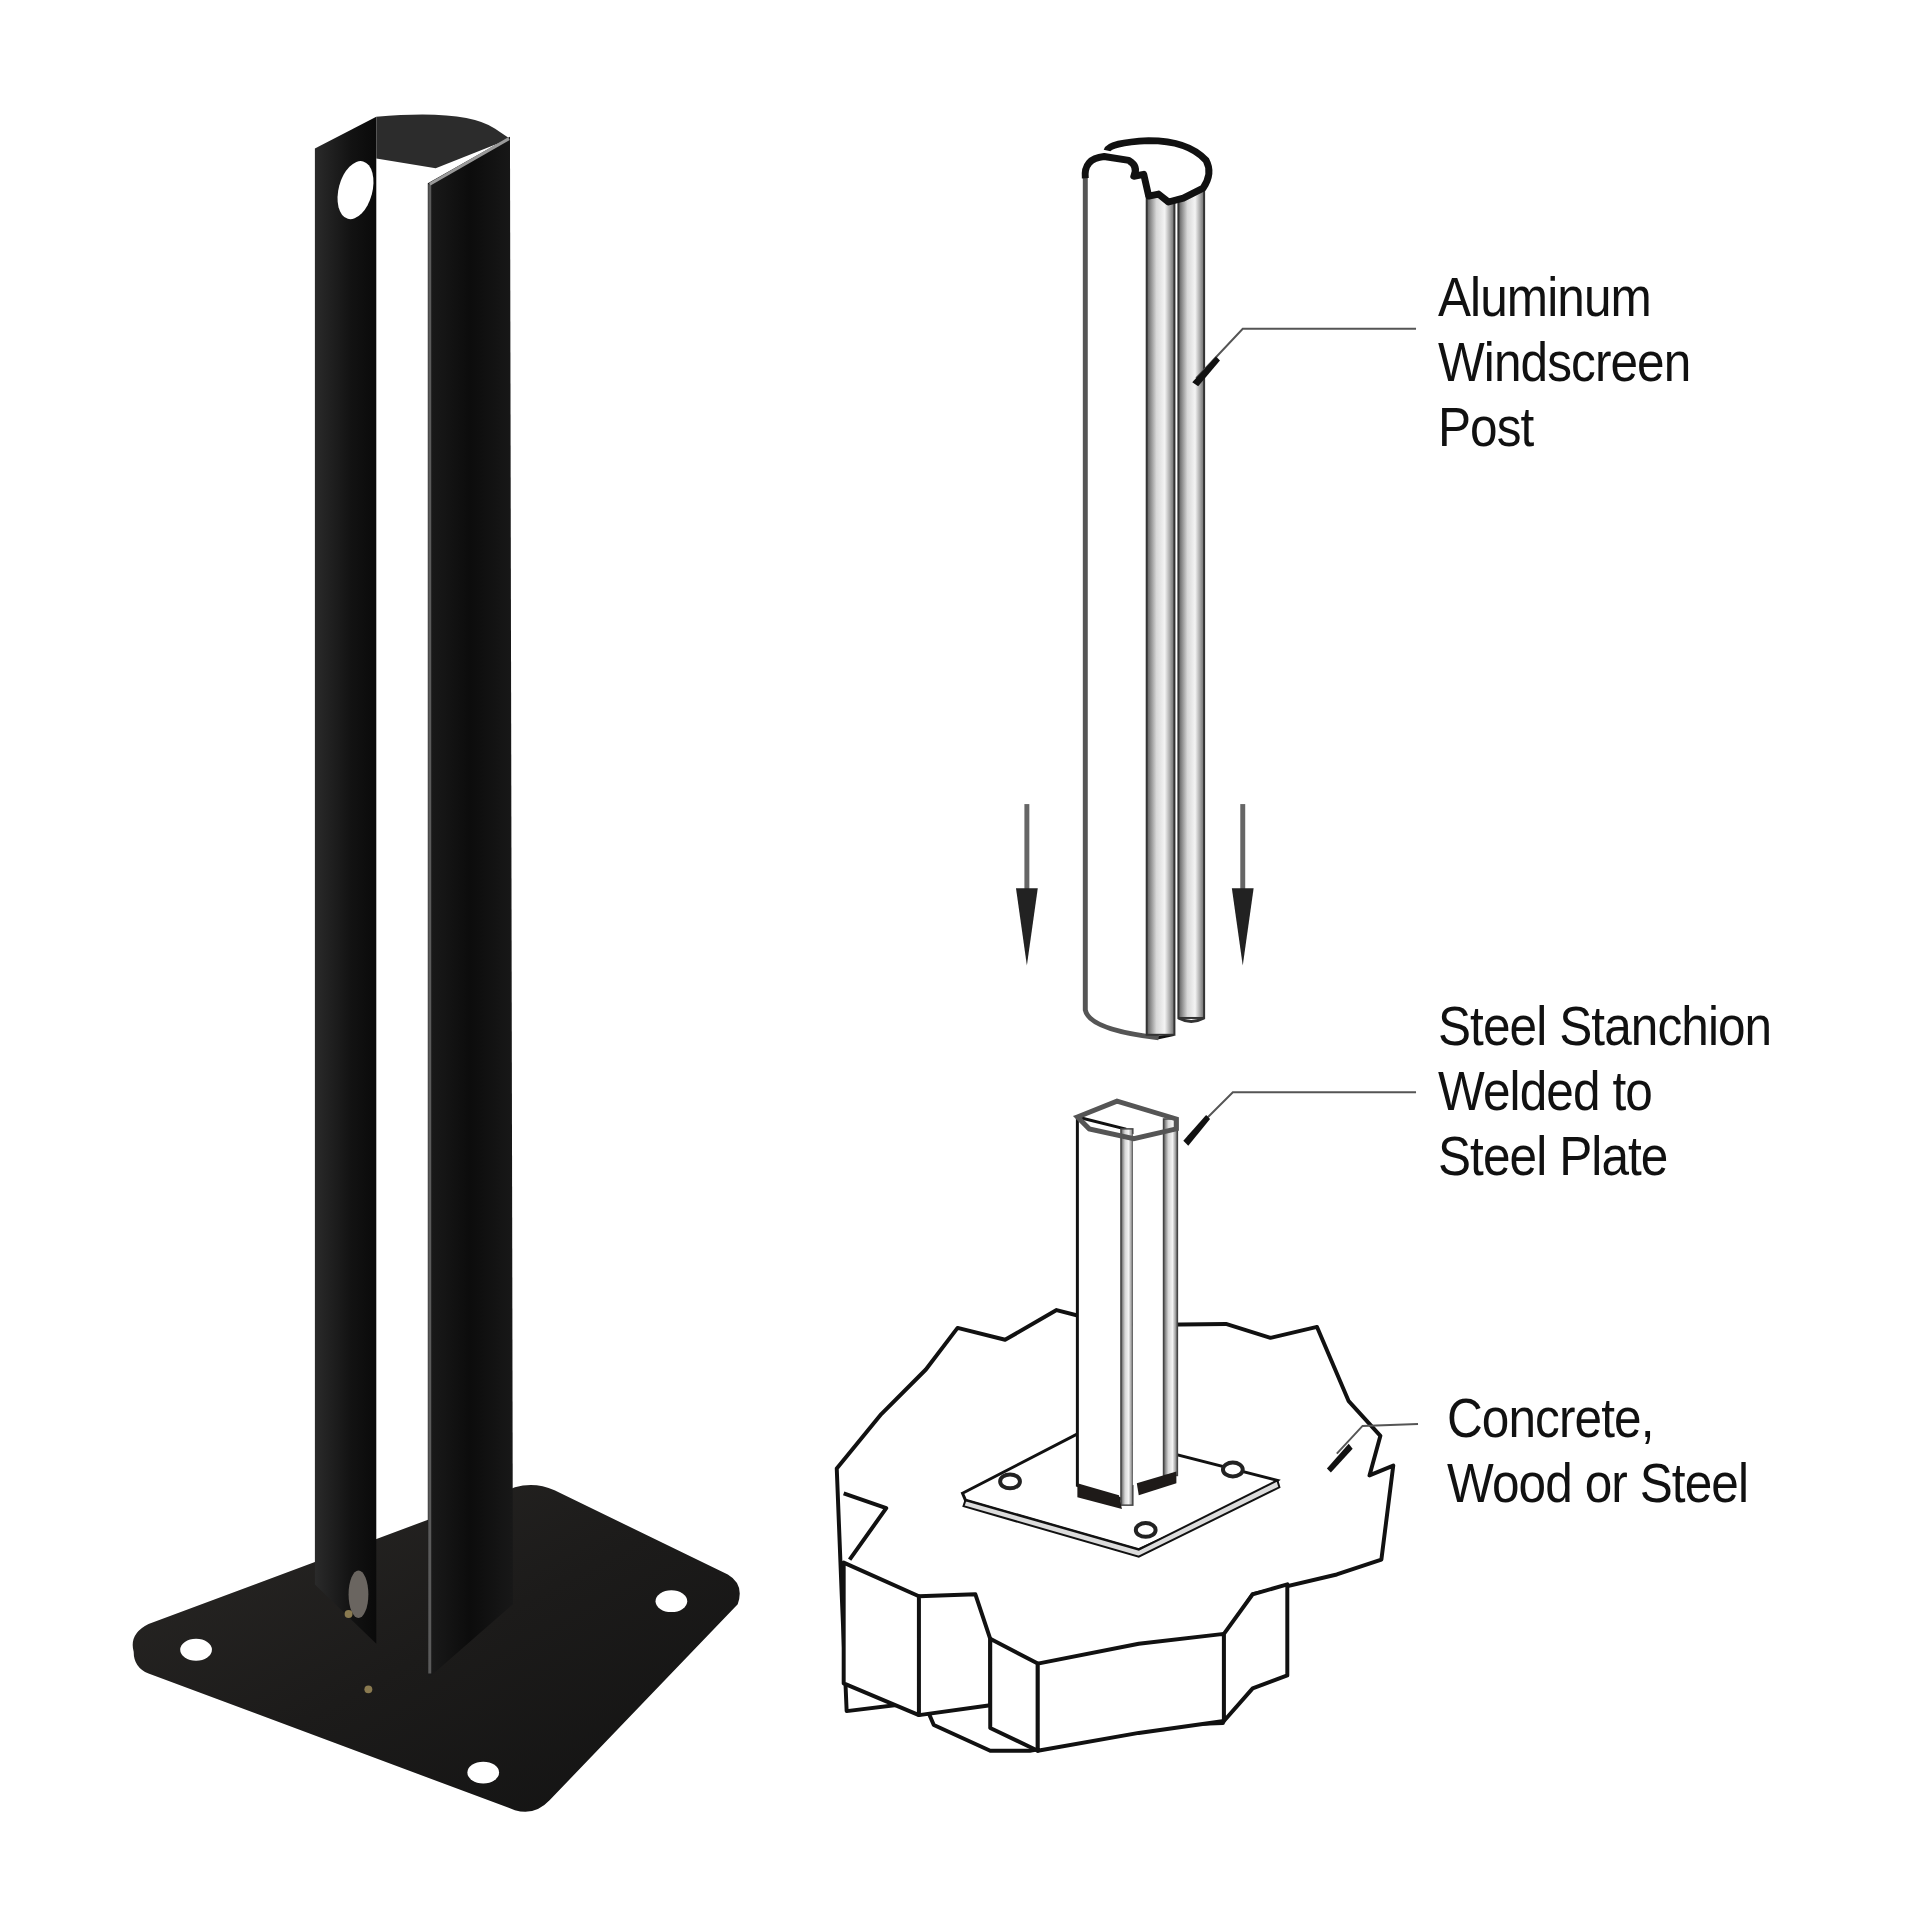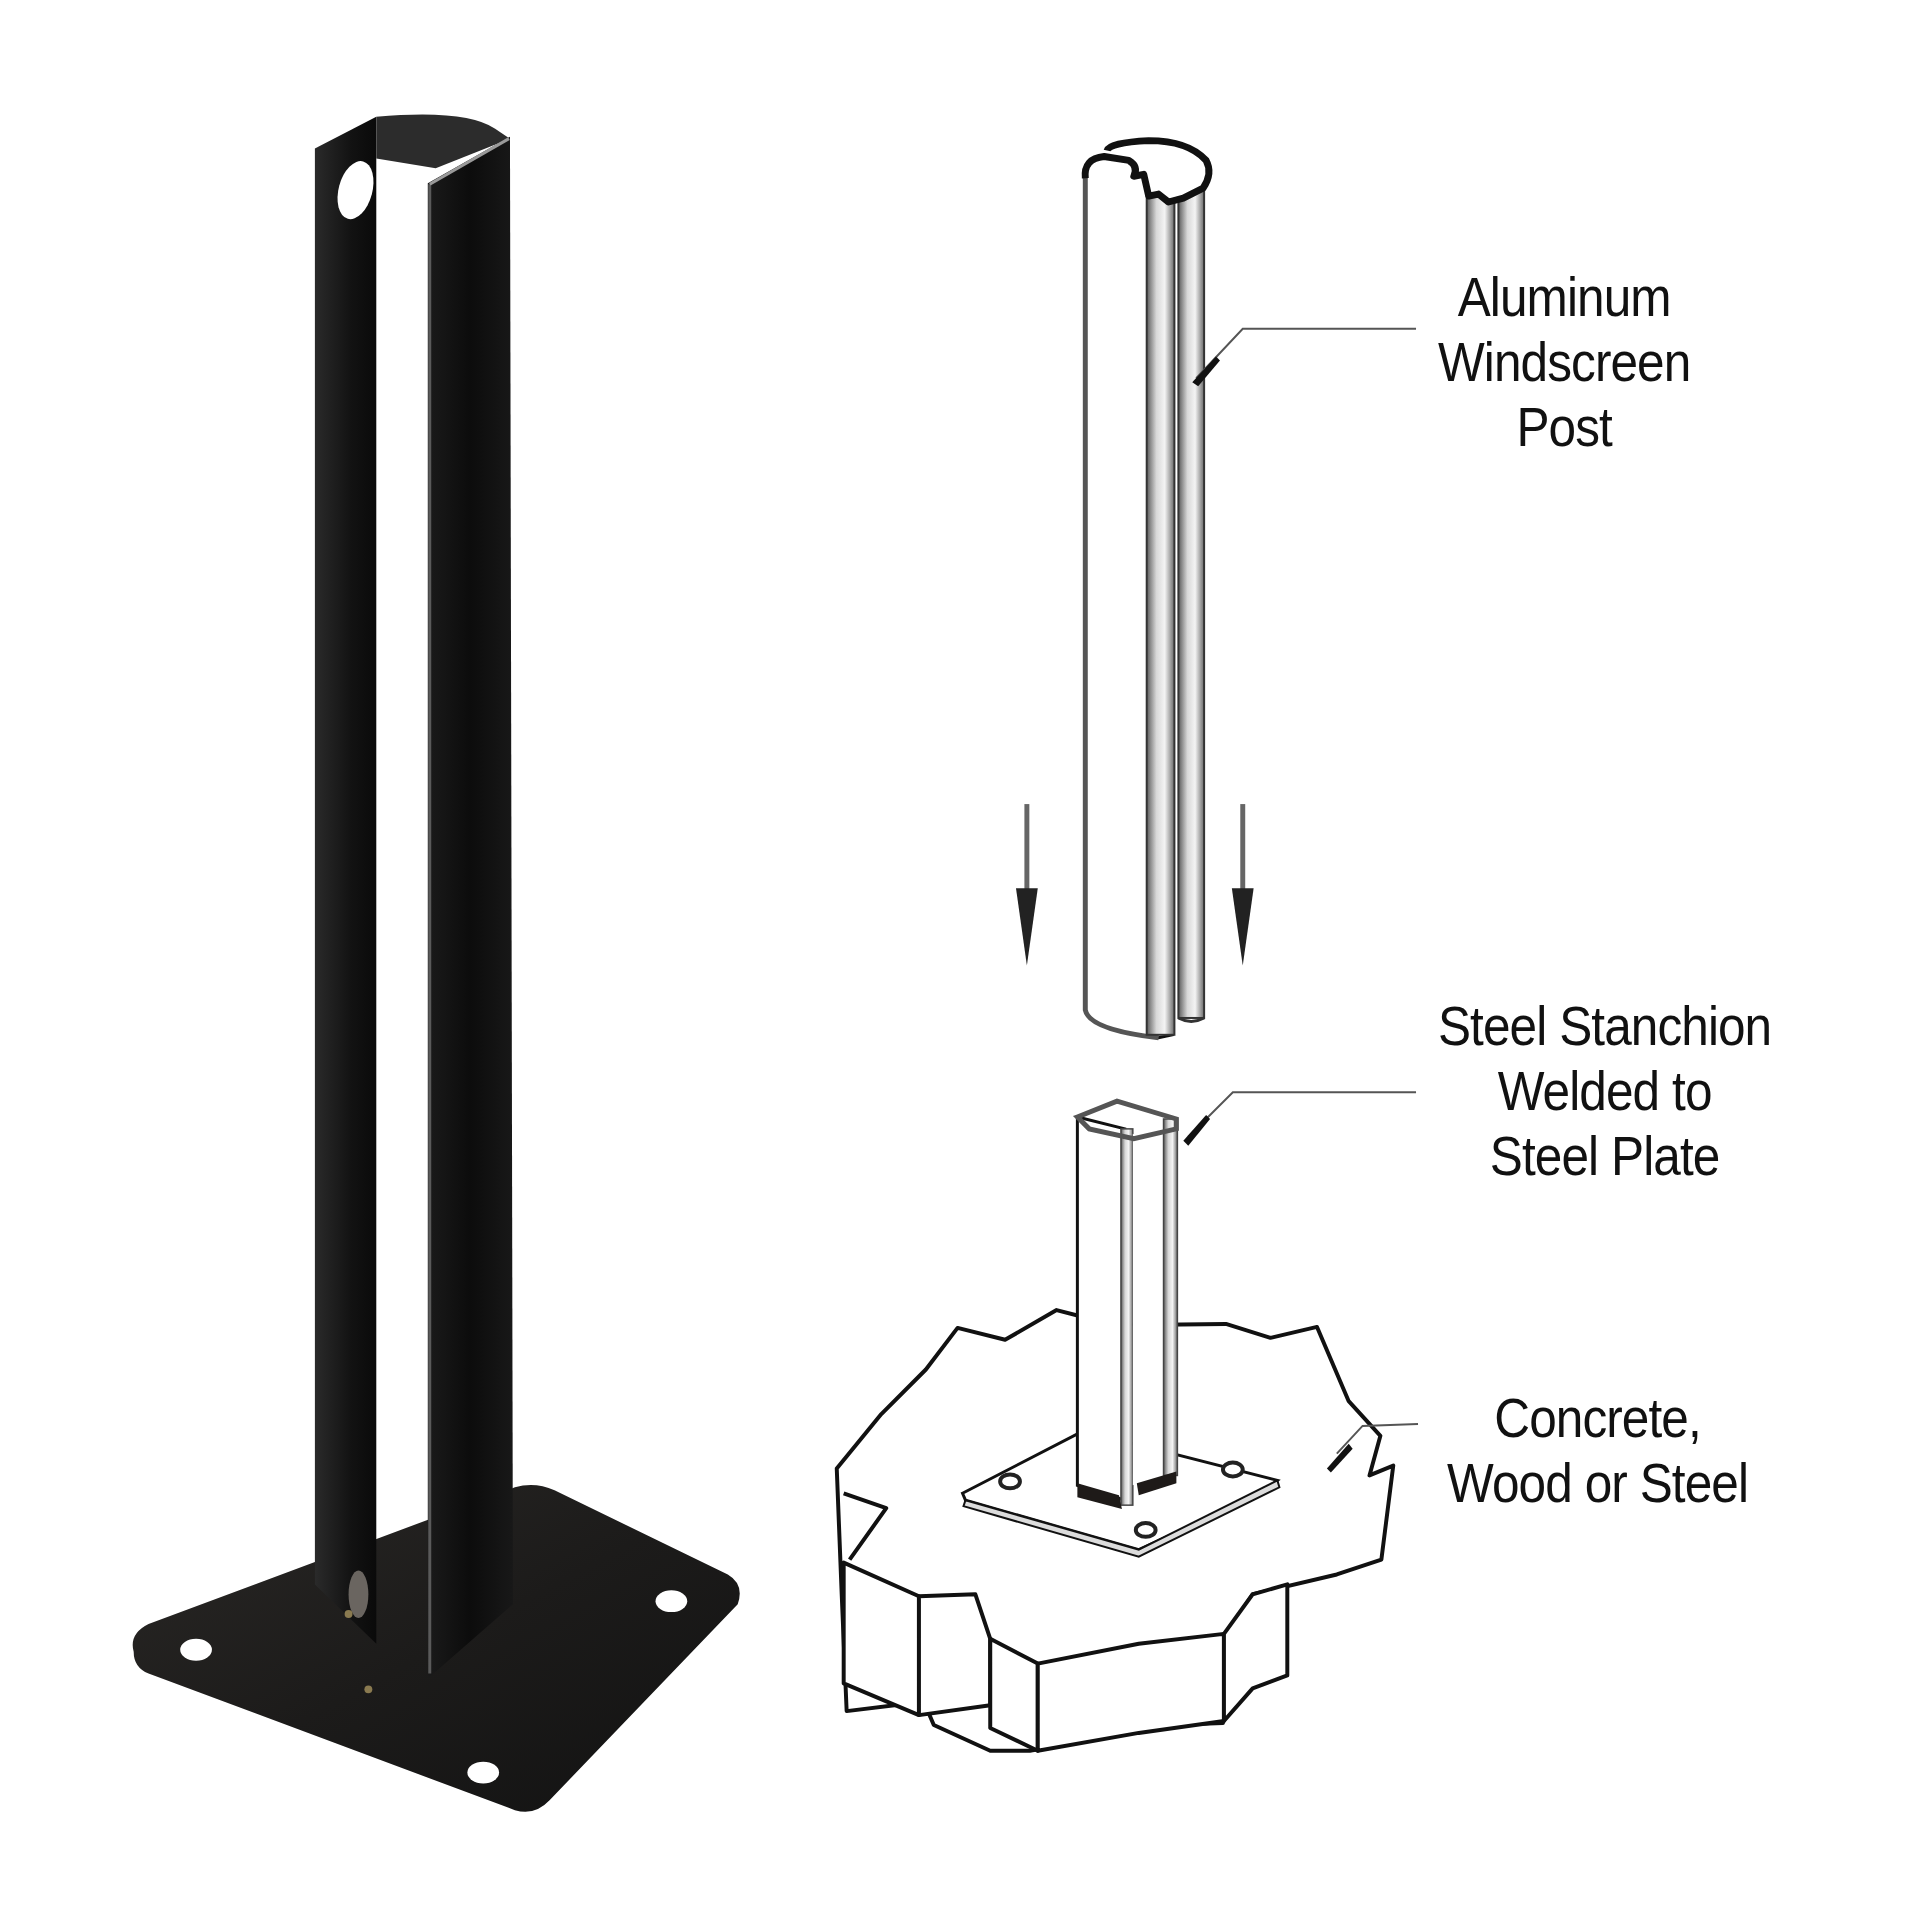--- a/index.html
+++ b/index.html
@@ -13,21 +13,20 @@
       position: relative;
       overflow: hidden;
       font-family: "Liberation Sans", "DejaVu Sans", sans-serif;
     }
     .canvas {
       position: absolute;
       left: 0;
       top: 0;
       width: 1927px;
       height: 1464px;
-      text-align: center;
     }
     .label {
       position: absolute;
       color: #111111;
       font-family: "Liberation Sans", "DejaVu Sans", sans-serif;
       font-size: 55px;
       line-height: 65px;
       letter-spacing: -1px;
       white-space: nowrap;
       transform: scaleX(0.9);

